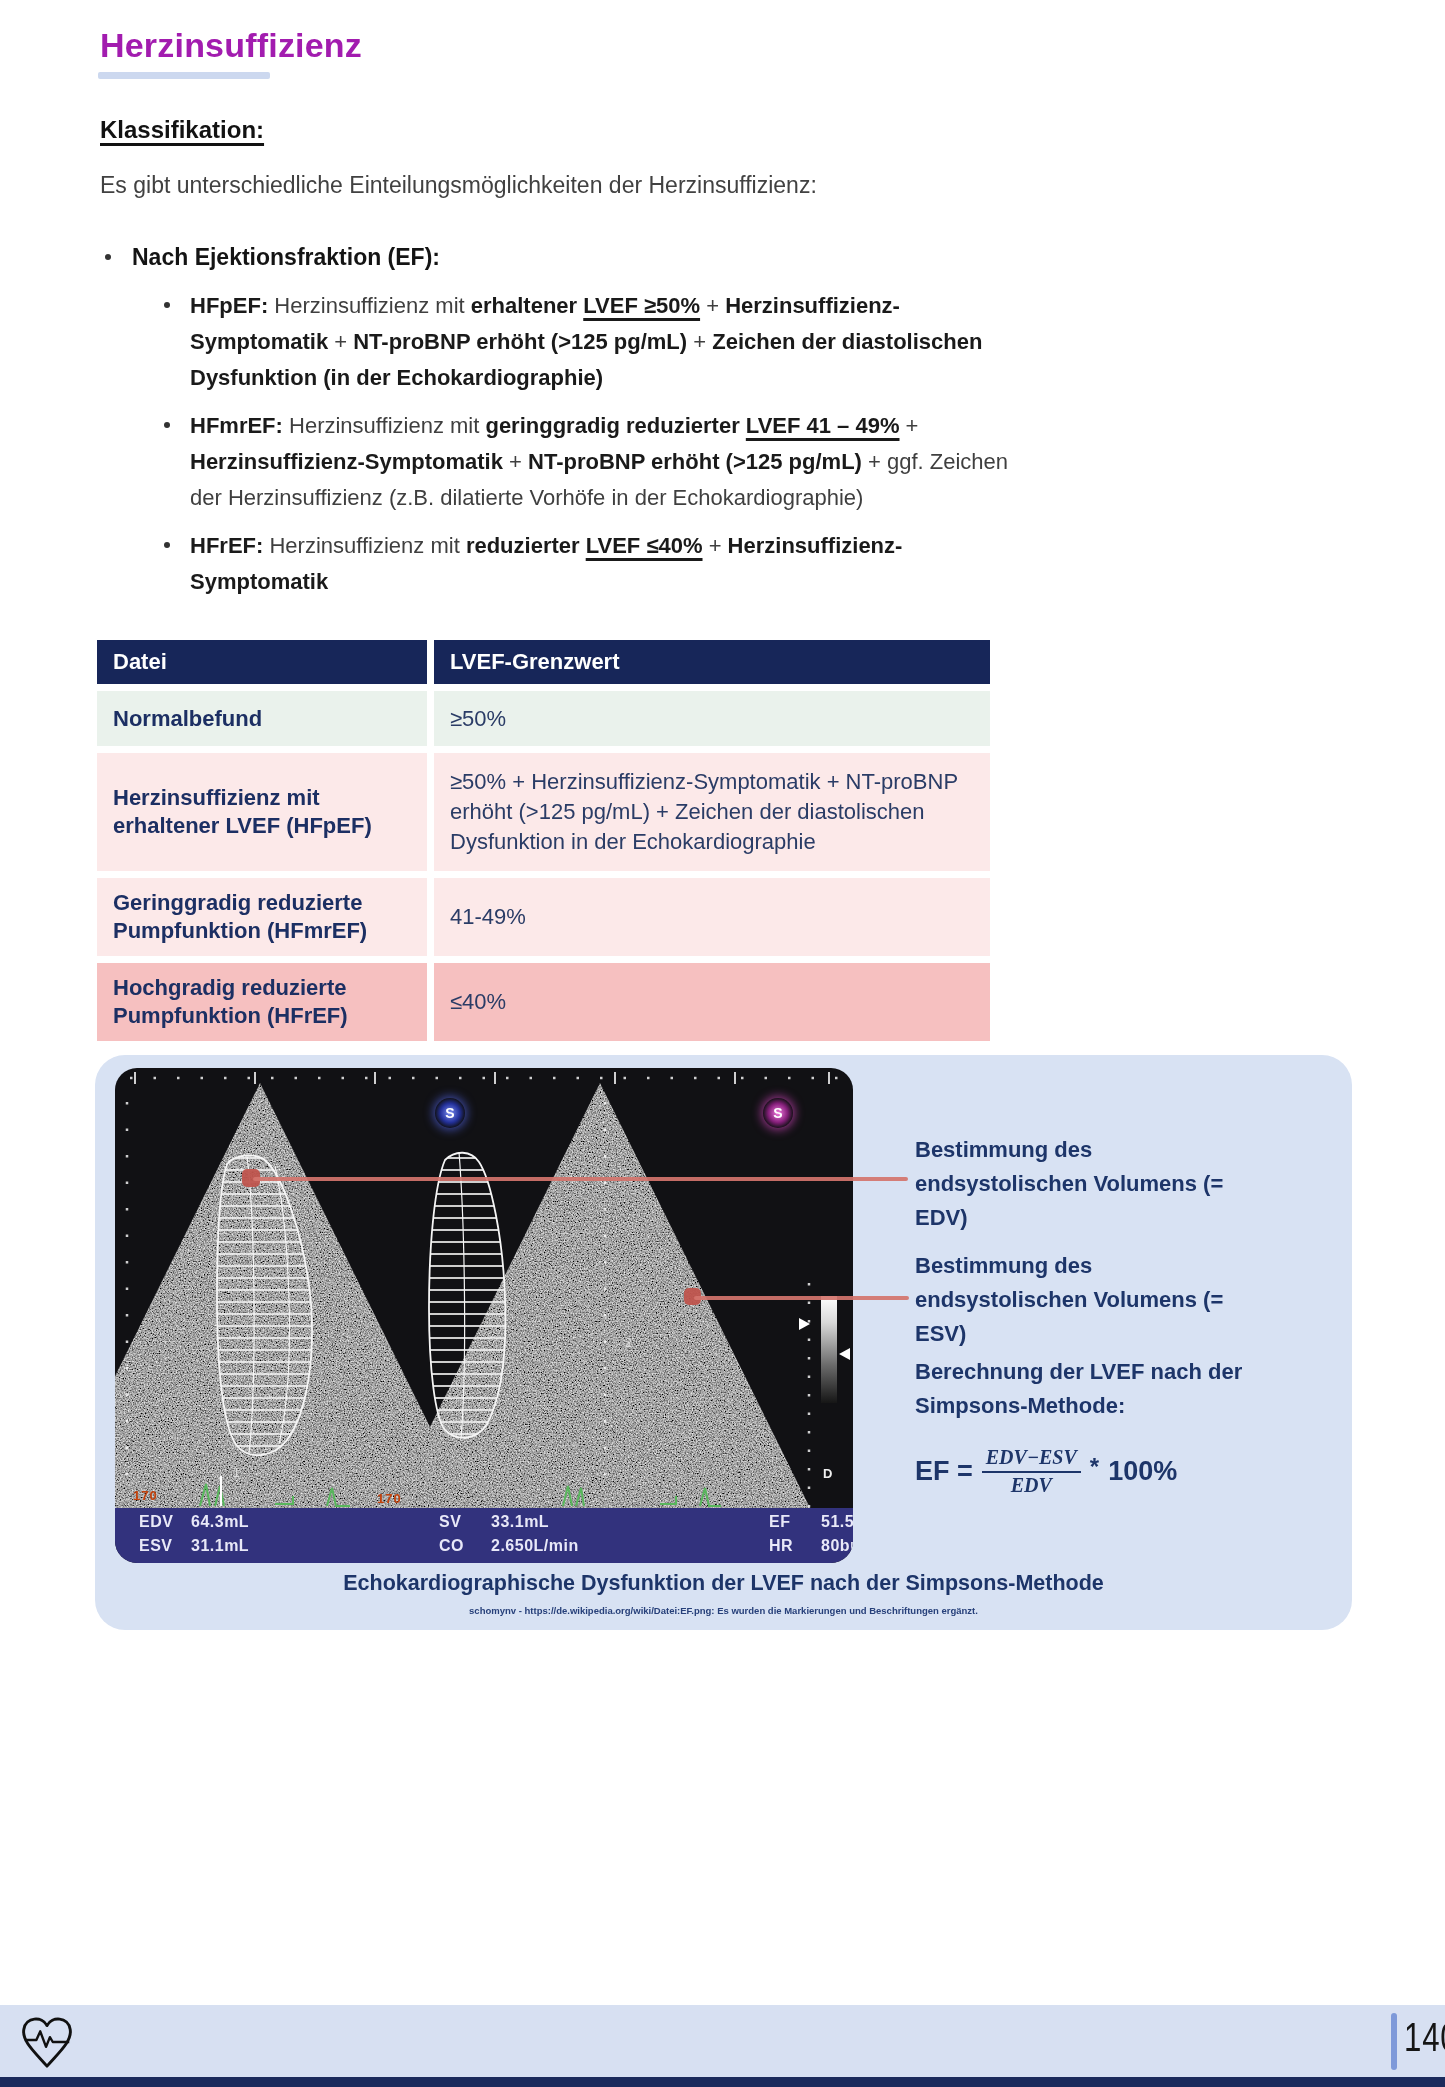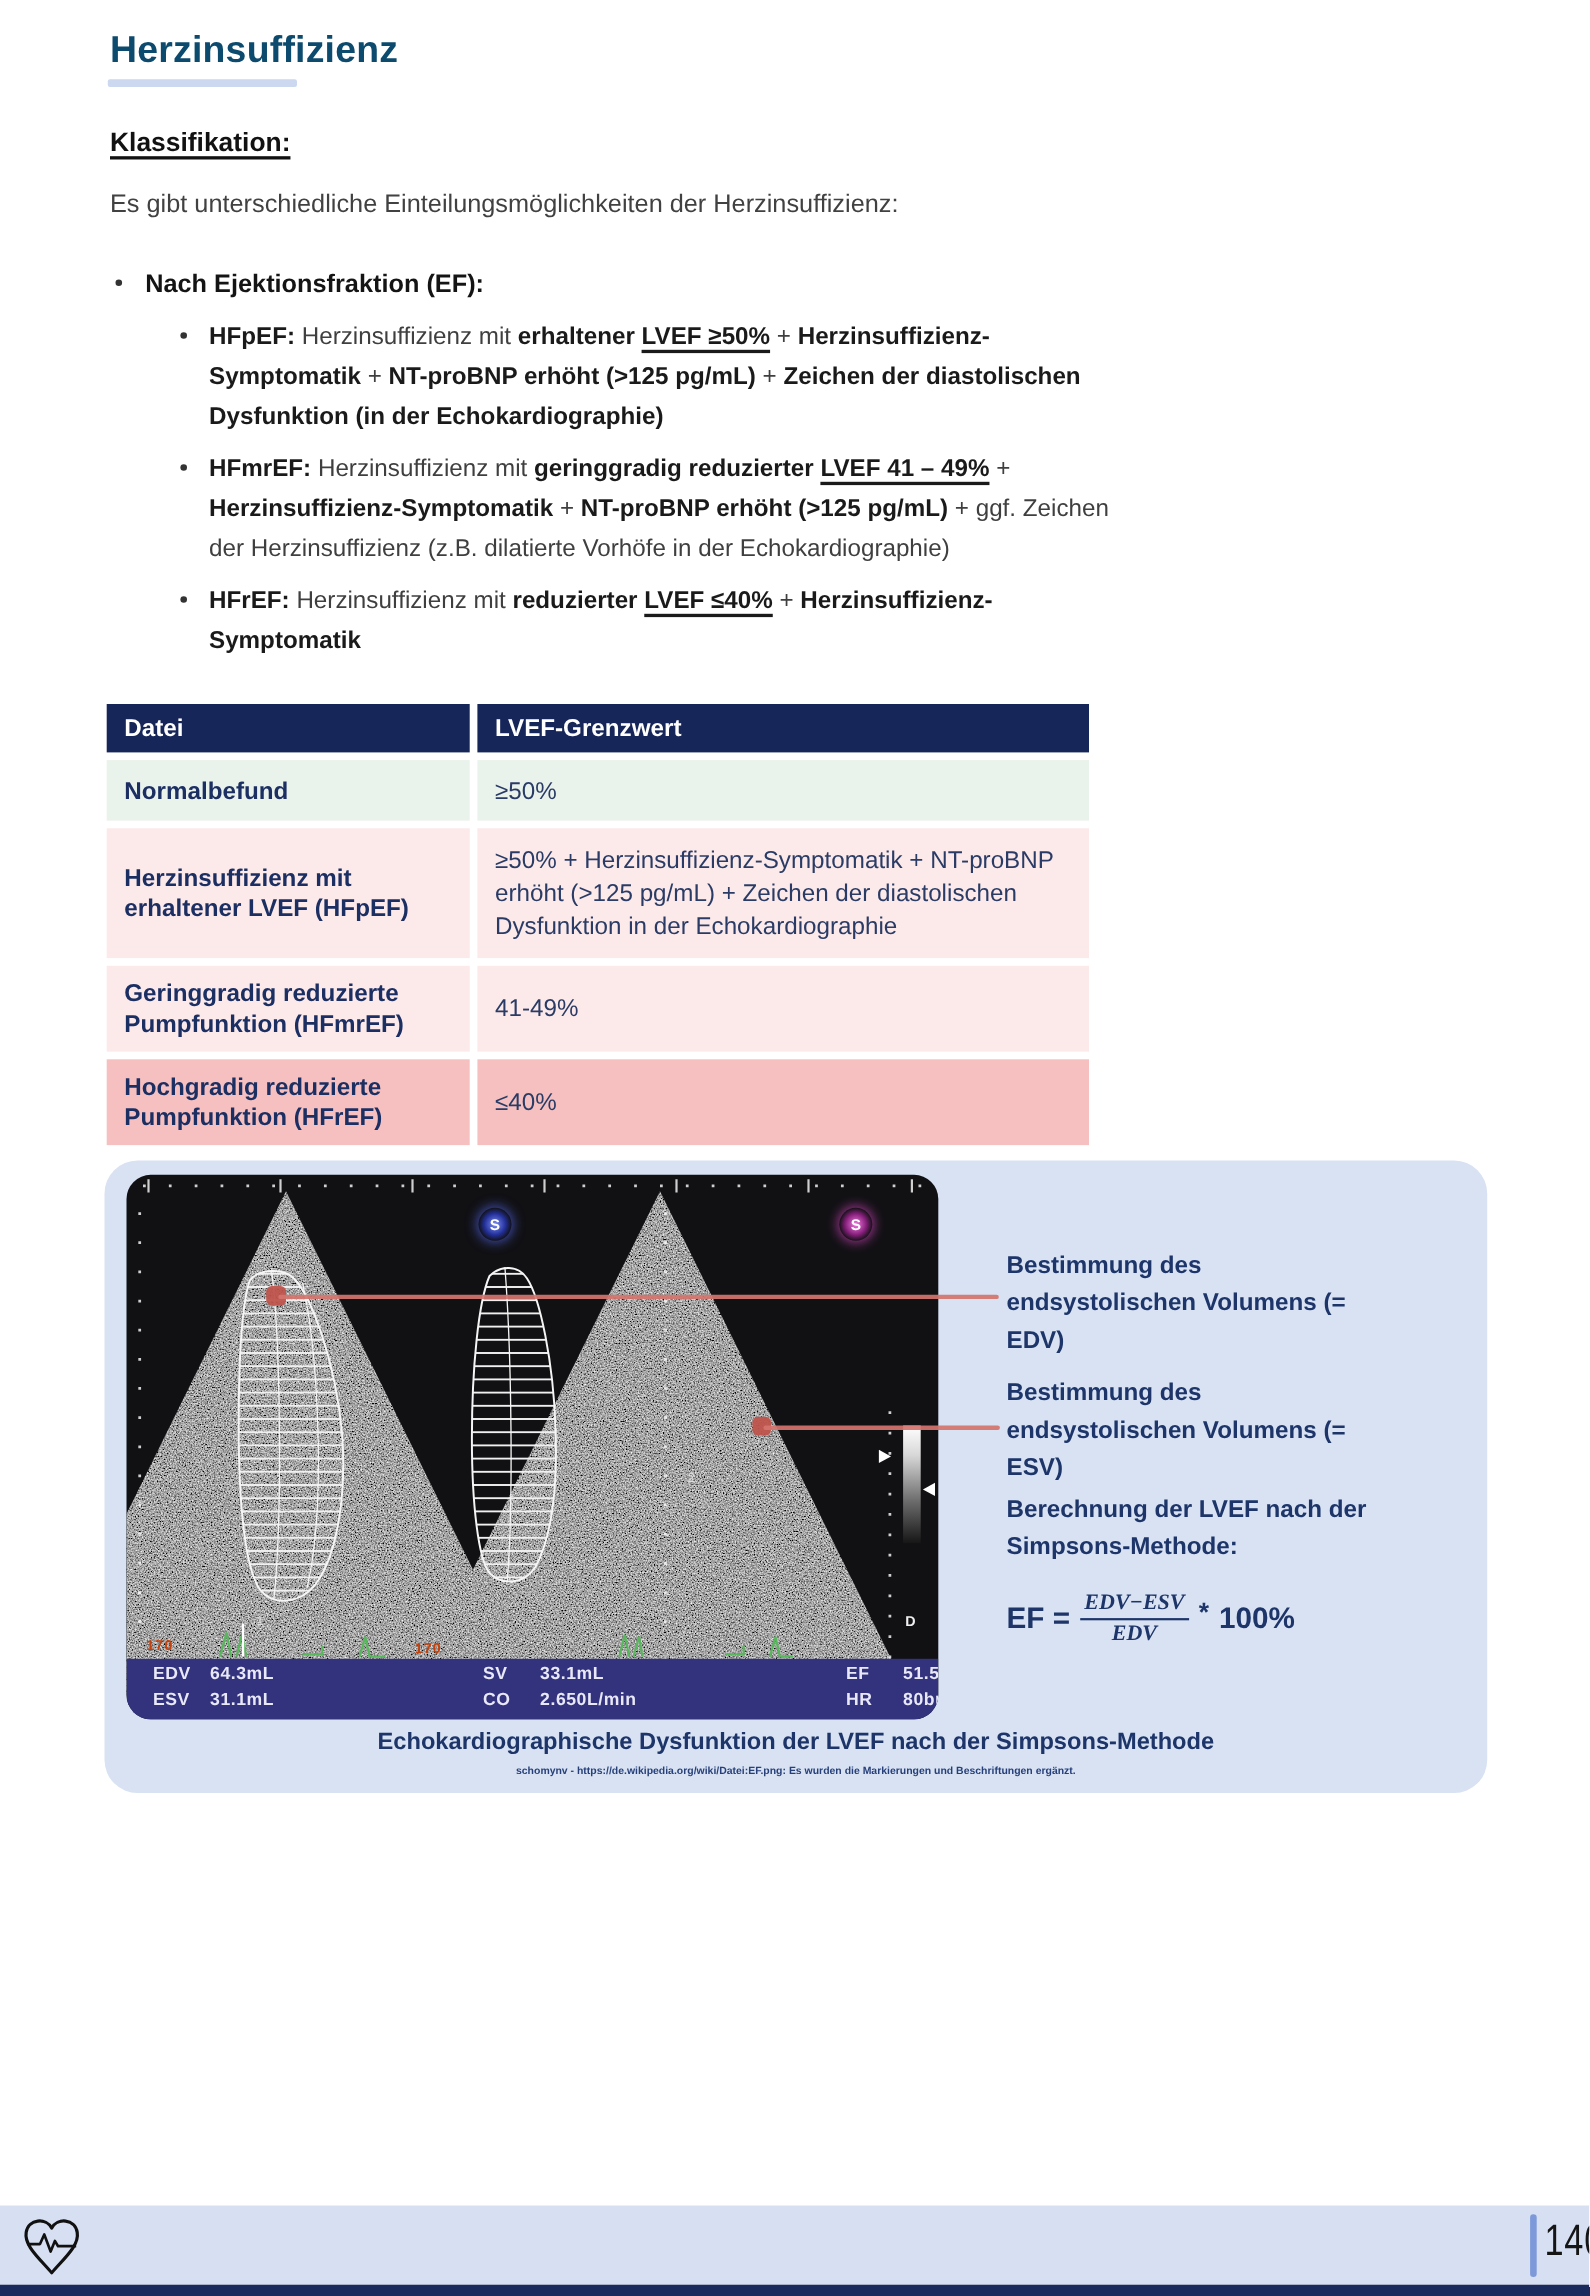--- a/index.html
+++ b/index.html
@@ -1,21 +1,21 @@
 <!DOCTYPE html>
 <html lang="de"><head>
 <meta charset="utf-8">
 <style>
   * { margin:0; padding:0; box-sizing:border-box; }
   html,body { background:#ffffff; }
   body { font-family:"Liberation Sans", sans-serif; }
   .page { position:relative; width:1445px; height:2087px; background:#fff; overflow:hidden; }
 
   
-  .title { position:absolute; left:100px; top:26px; font-size:34px; font-weight:700; color:#0c4a6e; letter-spacing:.2px; }
+  .title { position:absolute; left:100px; top:26px; font-size:34px; font-weight:700; color:#a21caf; letter-spacing:.2px; }
   .title-underline { position:absolute; left:98px; top:72px; width:172px; height:7px; background:#ccd8ef; border-radius:2px; }
   .section-heading { position:absolute; left:100px; top:116px; font-size:24px; font-weight:700; color:#121212;
     text-decoration:underline; text-decoration-thickness:2.5px; text-underline-offset:5px; }
   .intro { position:absolute; left:100px; top:172px; width:1100px; font-size:23px; color:#414141; }
 
   
   .bullet-main { position:absolute; left:132px; top:244px; font-size:23px; font-weight:700; color:#141414; }
   .bullet-main .dot { position:absolute; left:-27px; top:10px; width:6px; height:6px; border-radius:50%; background:#333; }
   .sub-item { position:absolute; left:190px; width:820px; font-size:22px; line-height:36px; color:#3f3f3f; }
   .sub-item .dot { position:absolute; left:-26px; top:14px; width:6px; height:6px; border-radius:50%; background:#333; }

